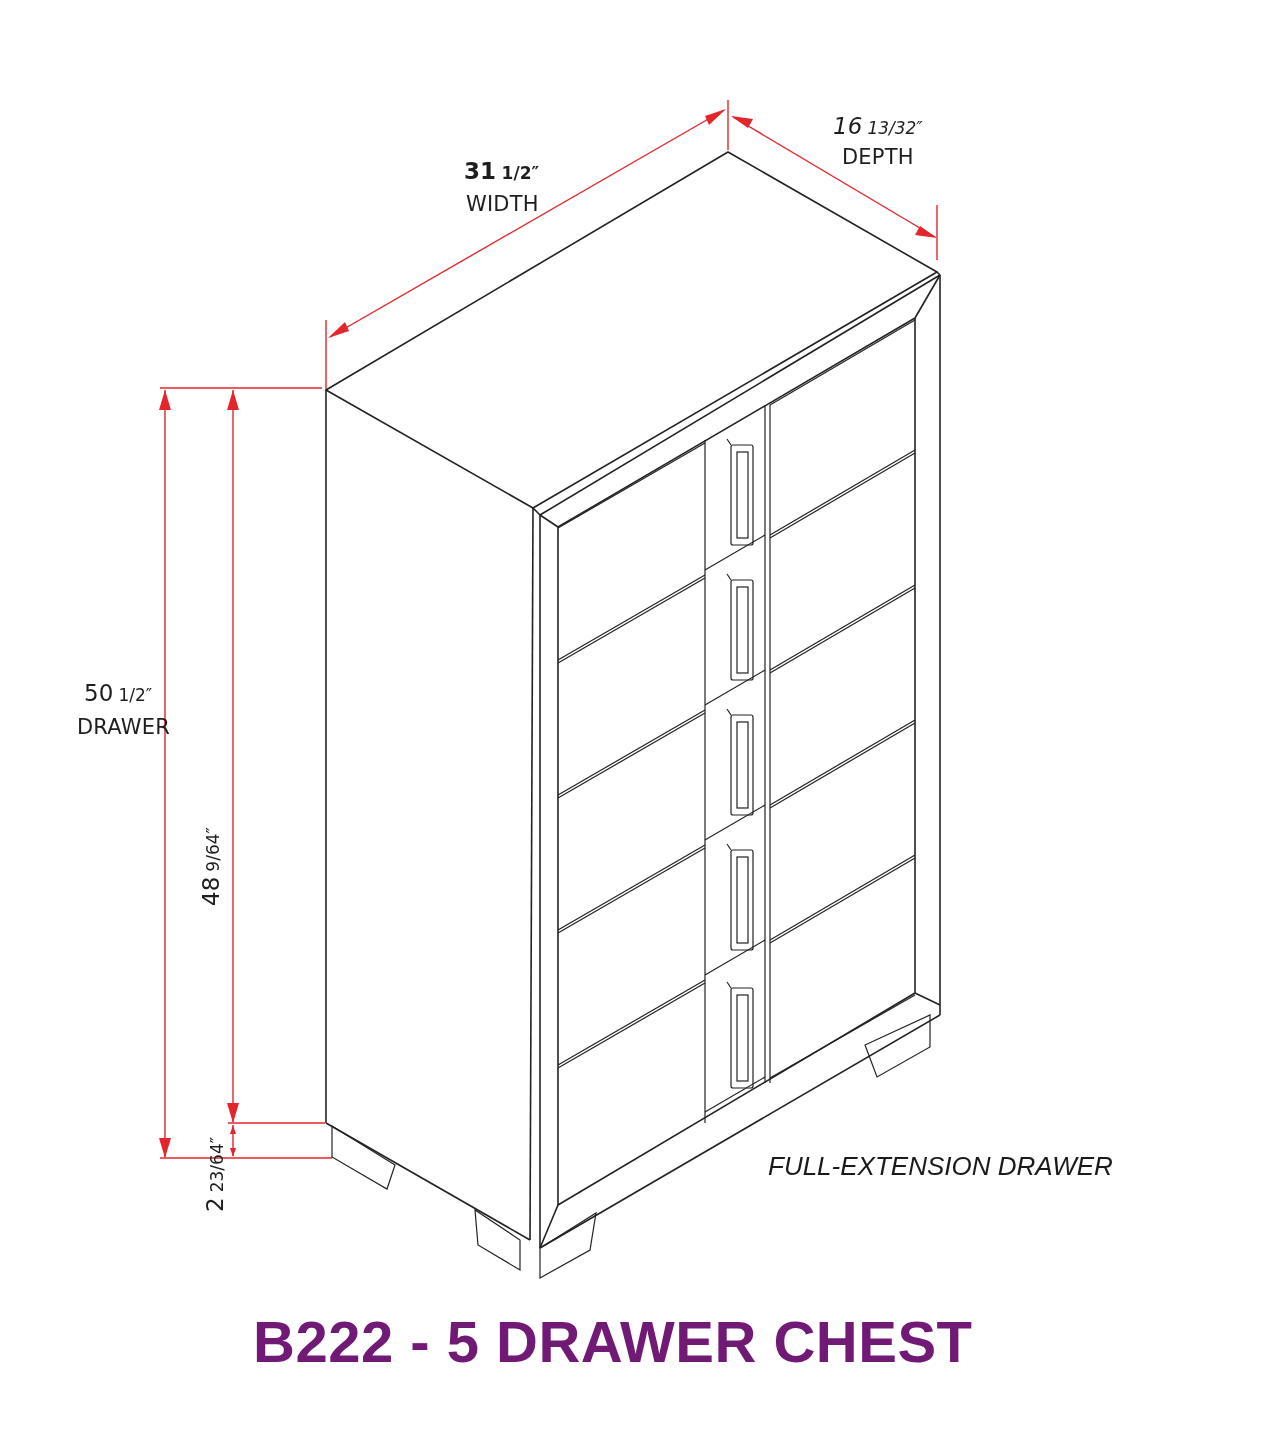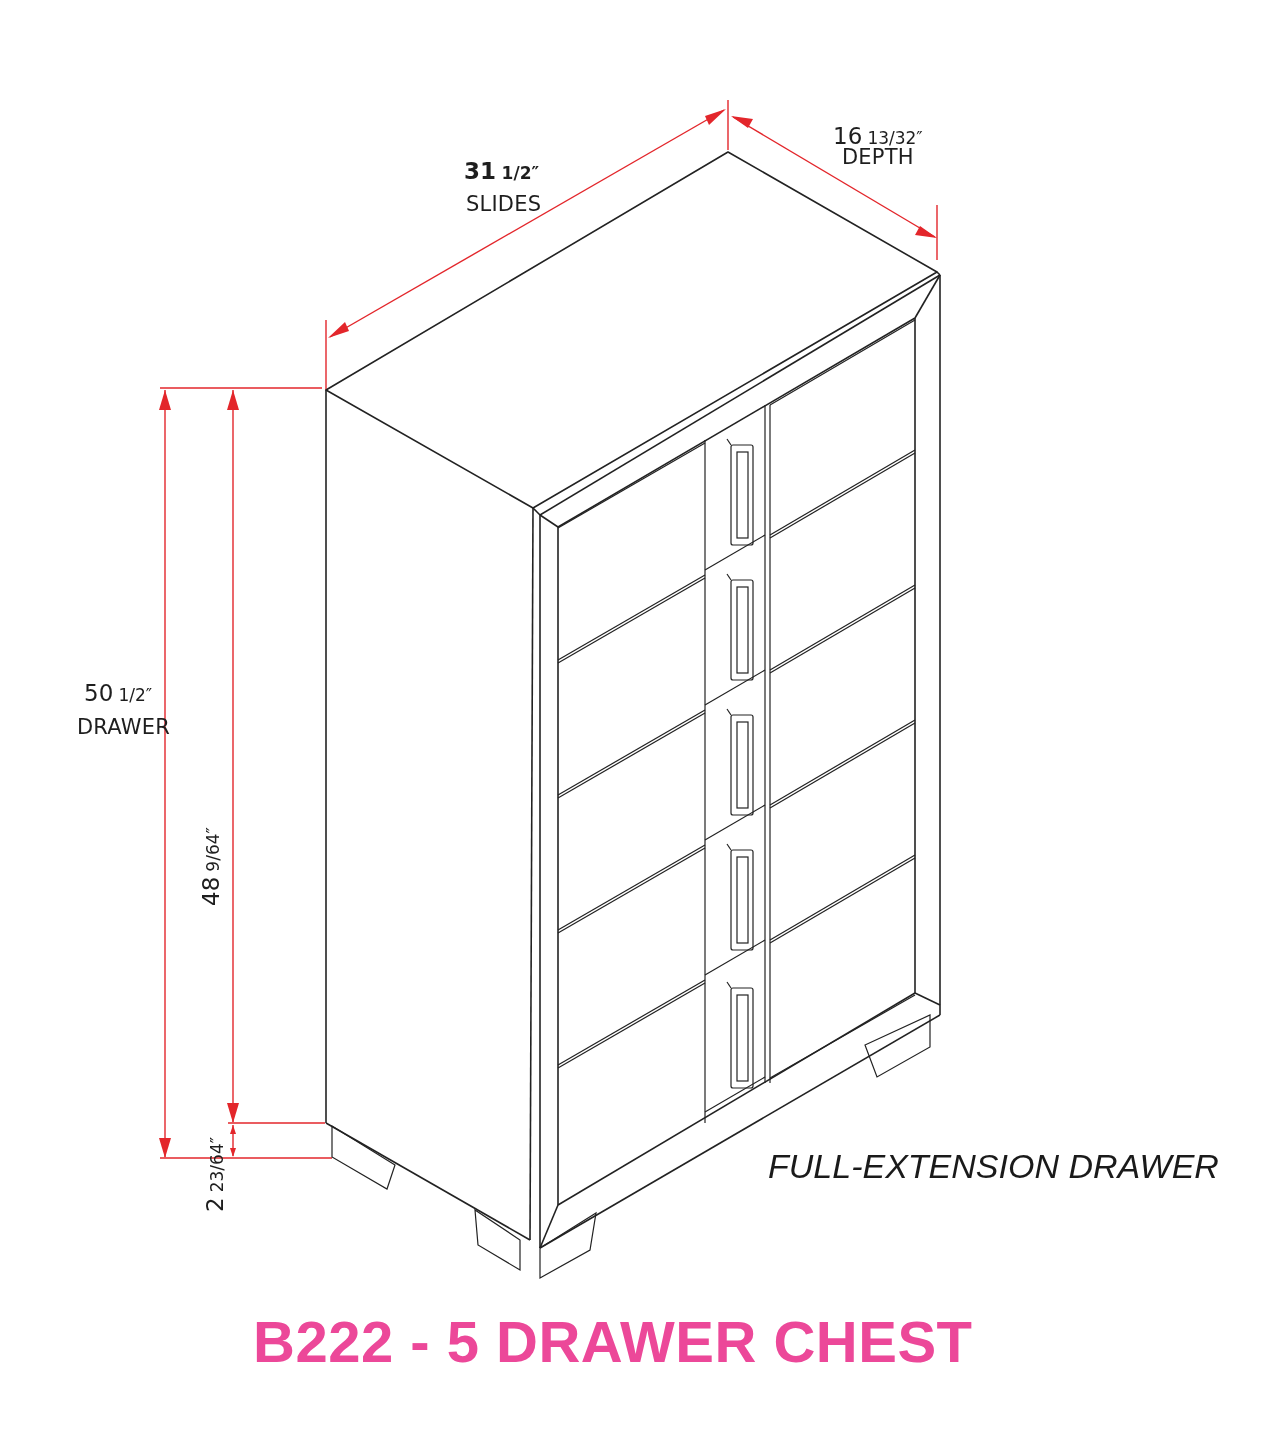--- a/index.html
+++ b/index.html
@@ -6,22 +6,22 @@
   body { width: 1262px; height: 1431px; position: relative; overflow: hidden; font-family: "Liberation Sans", sans-serif; }
   svg { position: absolute; left: 0; top: 0; }
   .ln { stroke: #222; stroke-width: 1.6; fill: none; stroke-linejoin: round; }
   .ln2 { stroke: #222; stroke-width: 1.2; fill: none; }
   .dim { stroke: #e3262b; stroke-width: 1.4; fill: none; }
   .arrow { fill: #e3262b; }
   .lbl { position: absolute; color: #1e1e1e; font-family: "DejaVu Sans", sans-serif; white-space: nowrap; }
   .big { font-size: 23px; }
   .small { font-size: 17px; }
   .cap { font-size: 21px; letter-spacing: 0.2px; }
-  .note { position: absolute; left: 768px; top: 1150px; font-family: "Liberation Sans", sans-serif; font-style: italic; font-size: 34px; line-height: 33px; color: #1a1a1a; }
-  .title { position: absolute; left: 253px; top: 1308px; font-family: "Liberation Sans", sans-serif; font-weight: bold; font-size: 58px; color: #ec4899; letter-spacing: 0.5px; }
+  .note { position: absolute; left: 768px; top: 1150px; font-family: "Liberation Sans", sans-serif; font-style: italic; font-size: 26px; line-height: 33px; color: #1a1a1a; }
+  .title { position: absolute; left: 253px; top: 1308px; font-family: "Liberation Sans", sans-serif; font-weight: bold; font-size: 58px; color: #701a75; letter-spacing: 0.5px; }
   .rot { position: absolute; transform-origin: left top; transform: rotate(-90deg); }
 </style>
 </head>
 <body>
 
 <svg width="1262" height="1431" viewBox="0 0 1262 1431" xmlns="http://www.w3.org/2000/svg">
 
   <g>
     <line class="dim" x1="326" y1="320" x2="326" y2="390"></line>
     <line class="dim" x1="728" y1="100" x2="728" y2="150"></line>
@@ -155,23 +155,23 @@
     <polygon class="ln2" points="475,1210 478,1245 520,1270 520,1240"></polygon>
     <polygon class="ln2" points="540,1248 540,1278 590,1250 596,1213"></polygon>
     <polygon class="ln2" points="865,1045 877,1077 930,1047 930,1015"></polygon>
   </g>
 </svg>
 
 <div class="lbl" style="left:464px; top:158px;font-weight:bold;">
   <span class="big">31</span>
   <span class="small">1/2″</span>
 </div>
-<div class="lbl cap" style="left:466px; top:192px;">SLIDES</div>
+<div class="lbl cap" style="left:466px; top:192px;">WIDTH</div>
 
-<div class="lbl" style="left:833px; top:123px;">
+<div class="lbl" style="left:833px; top:113px;font-style:italic;">
   <span class="big">16</span>
   <span class="small">13/32″</span>
 </div>
 <div class="lbl cap" style="left:842px; top:145px;">DEPTH</div>
 
 <div class="lbl" style="left:84px; top:680px;">
   <span class="big">50</span>
   <span class="small">1/2″</span>
 </div>
 <div class="lbl cap" style="left:77px; top:715px;">DRAWER</div>

